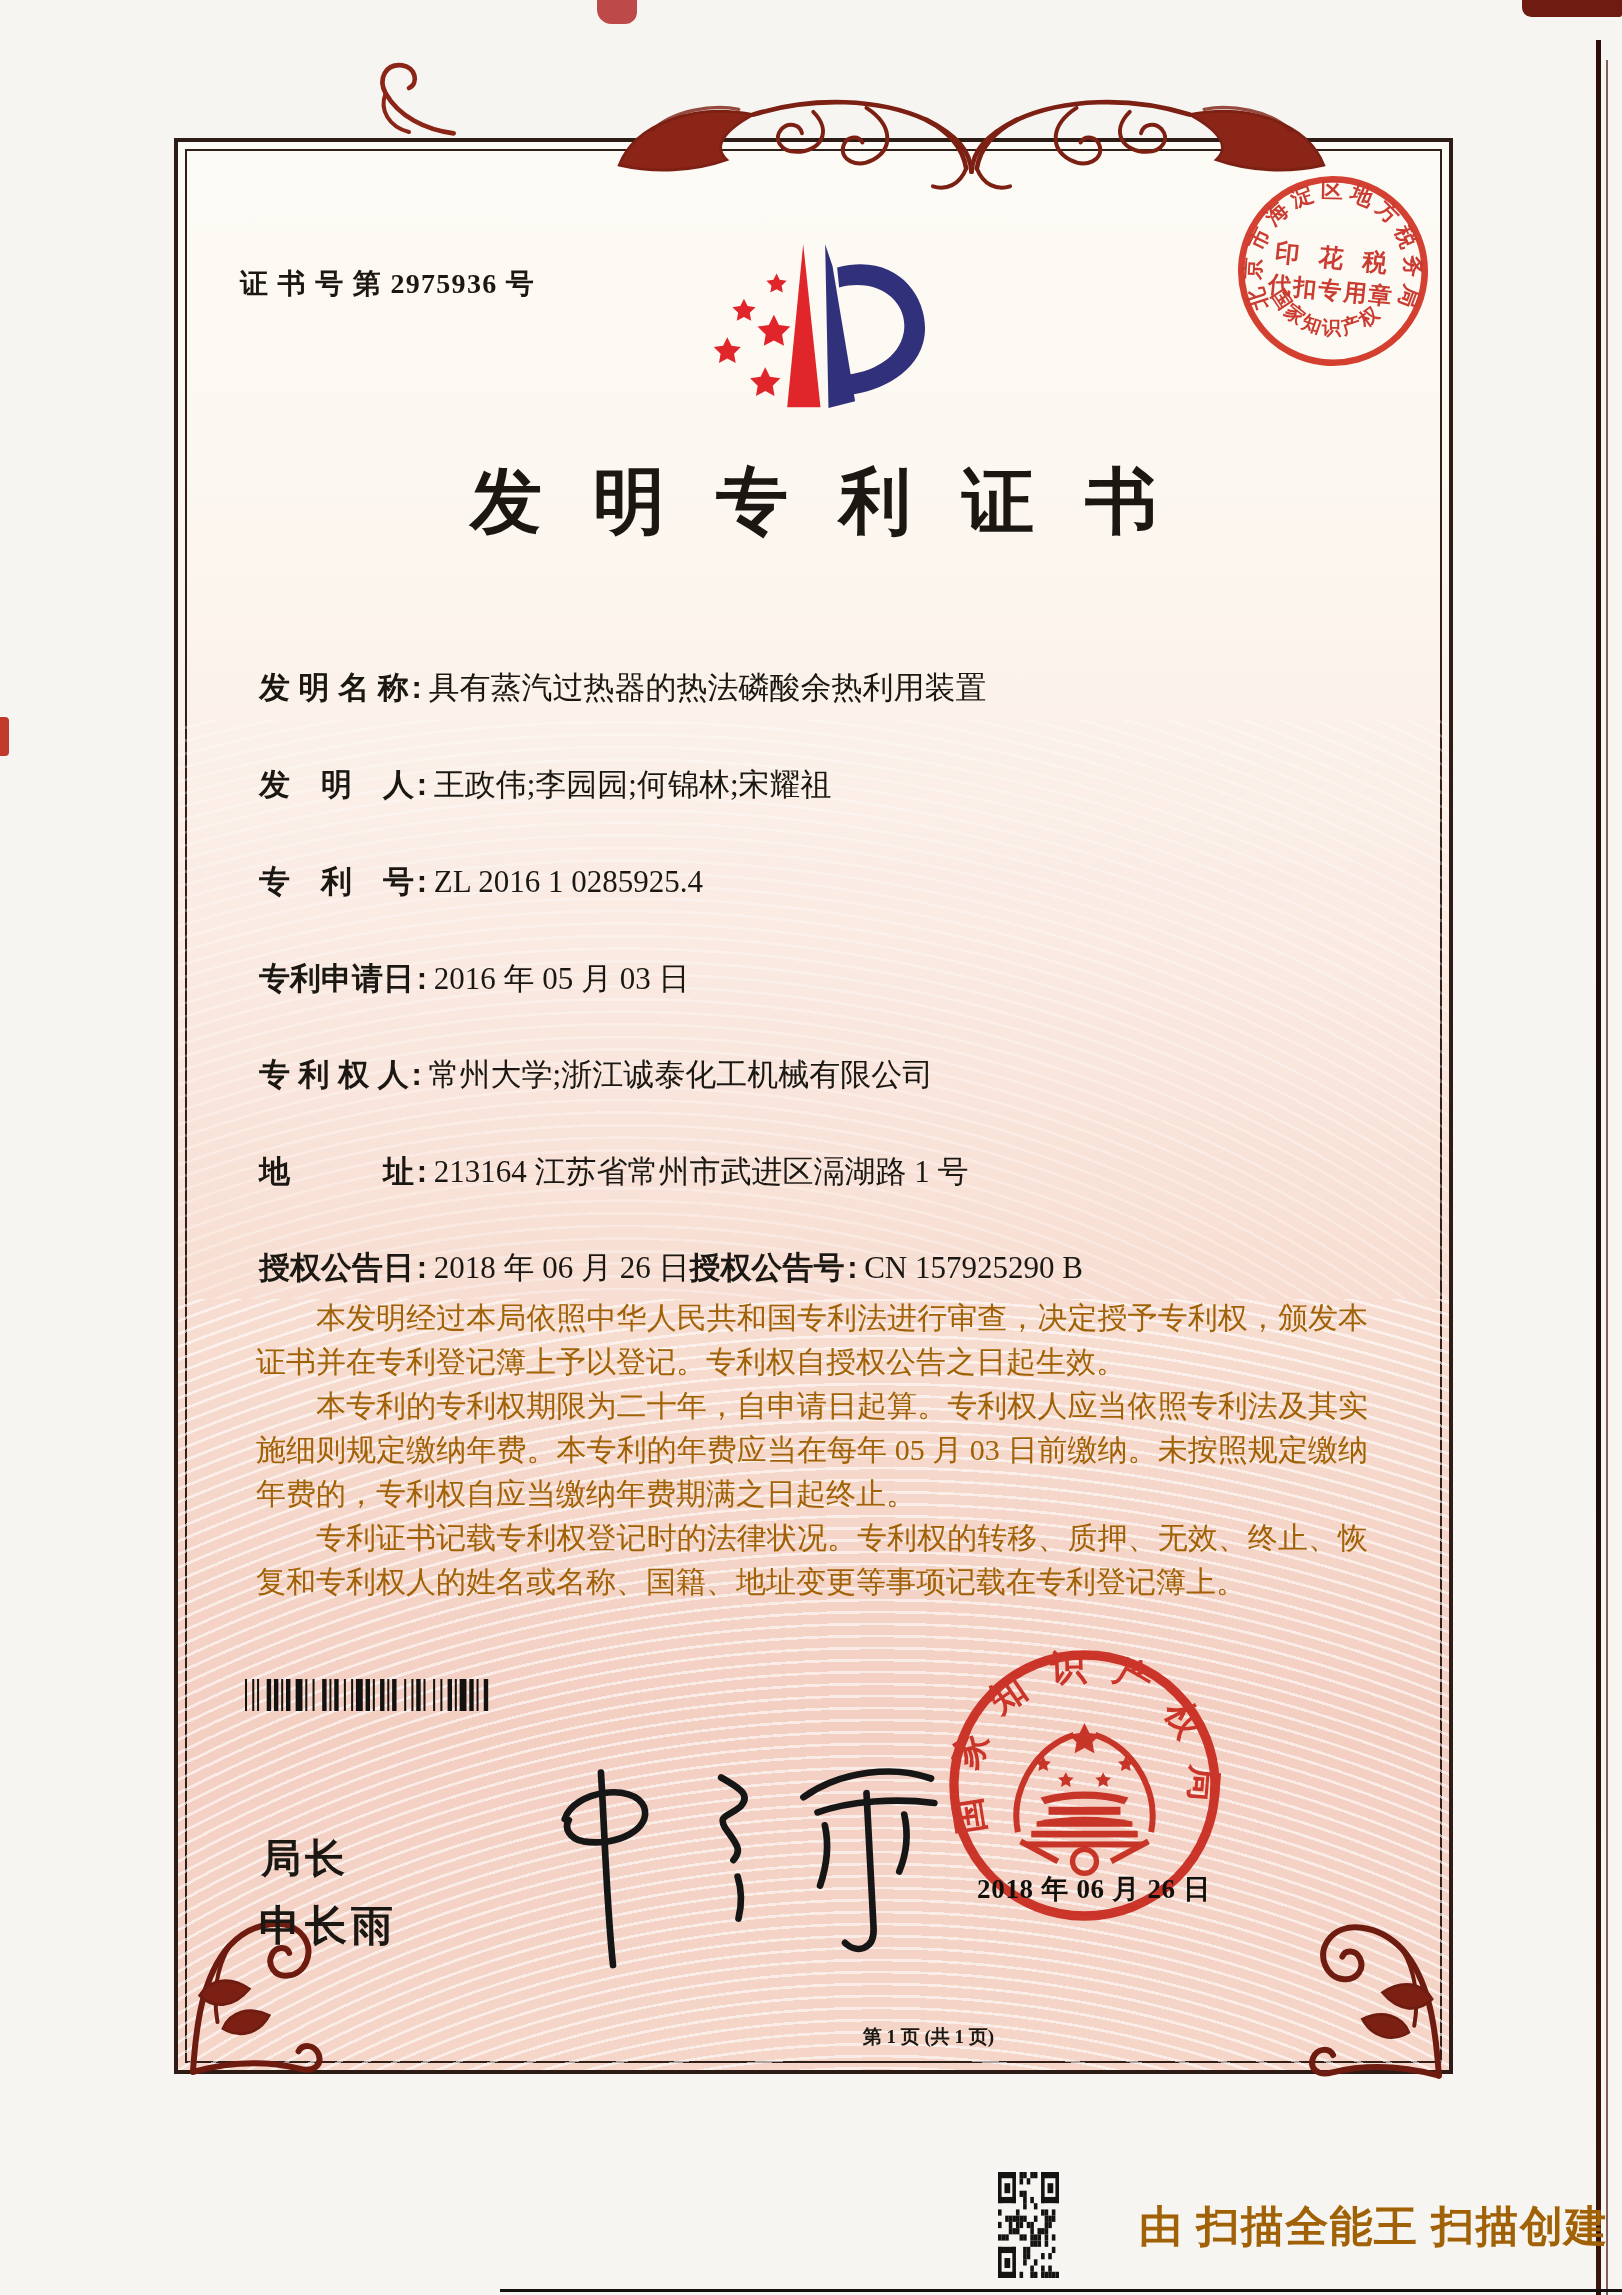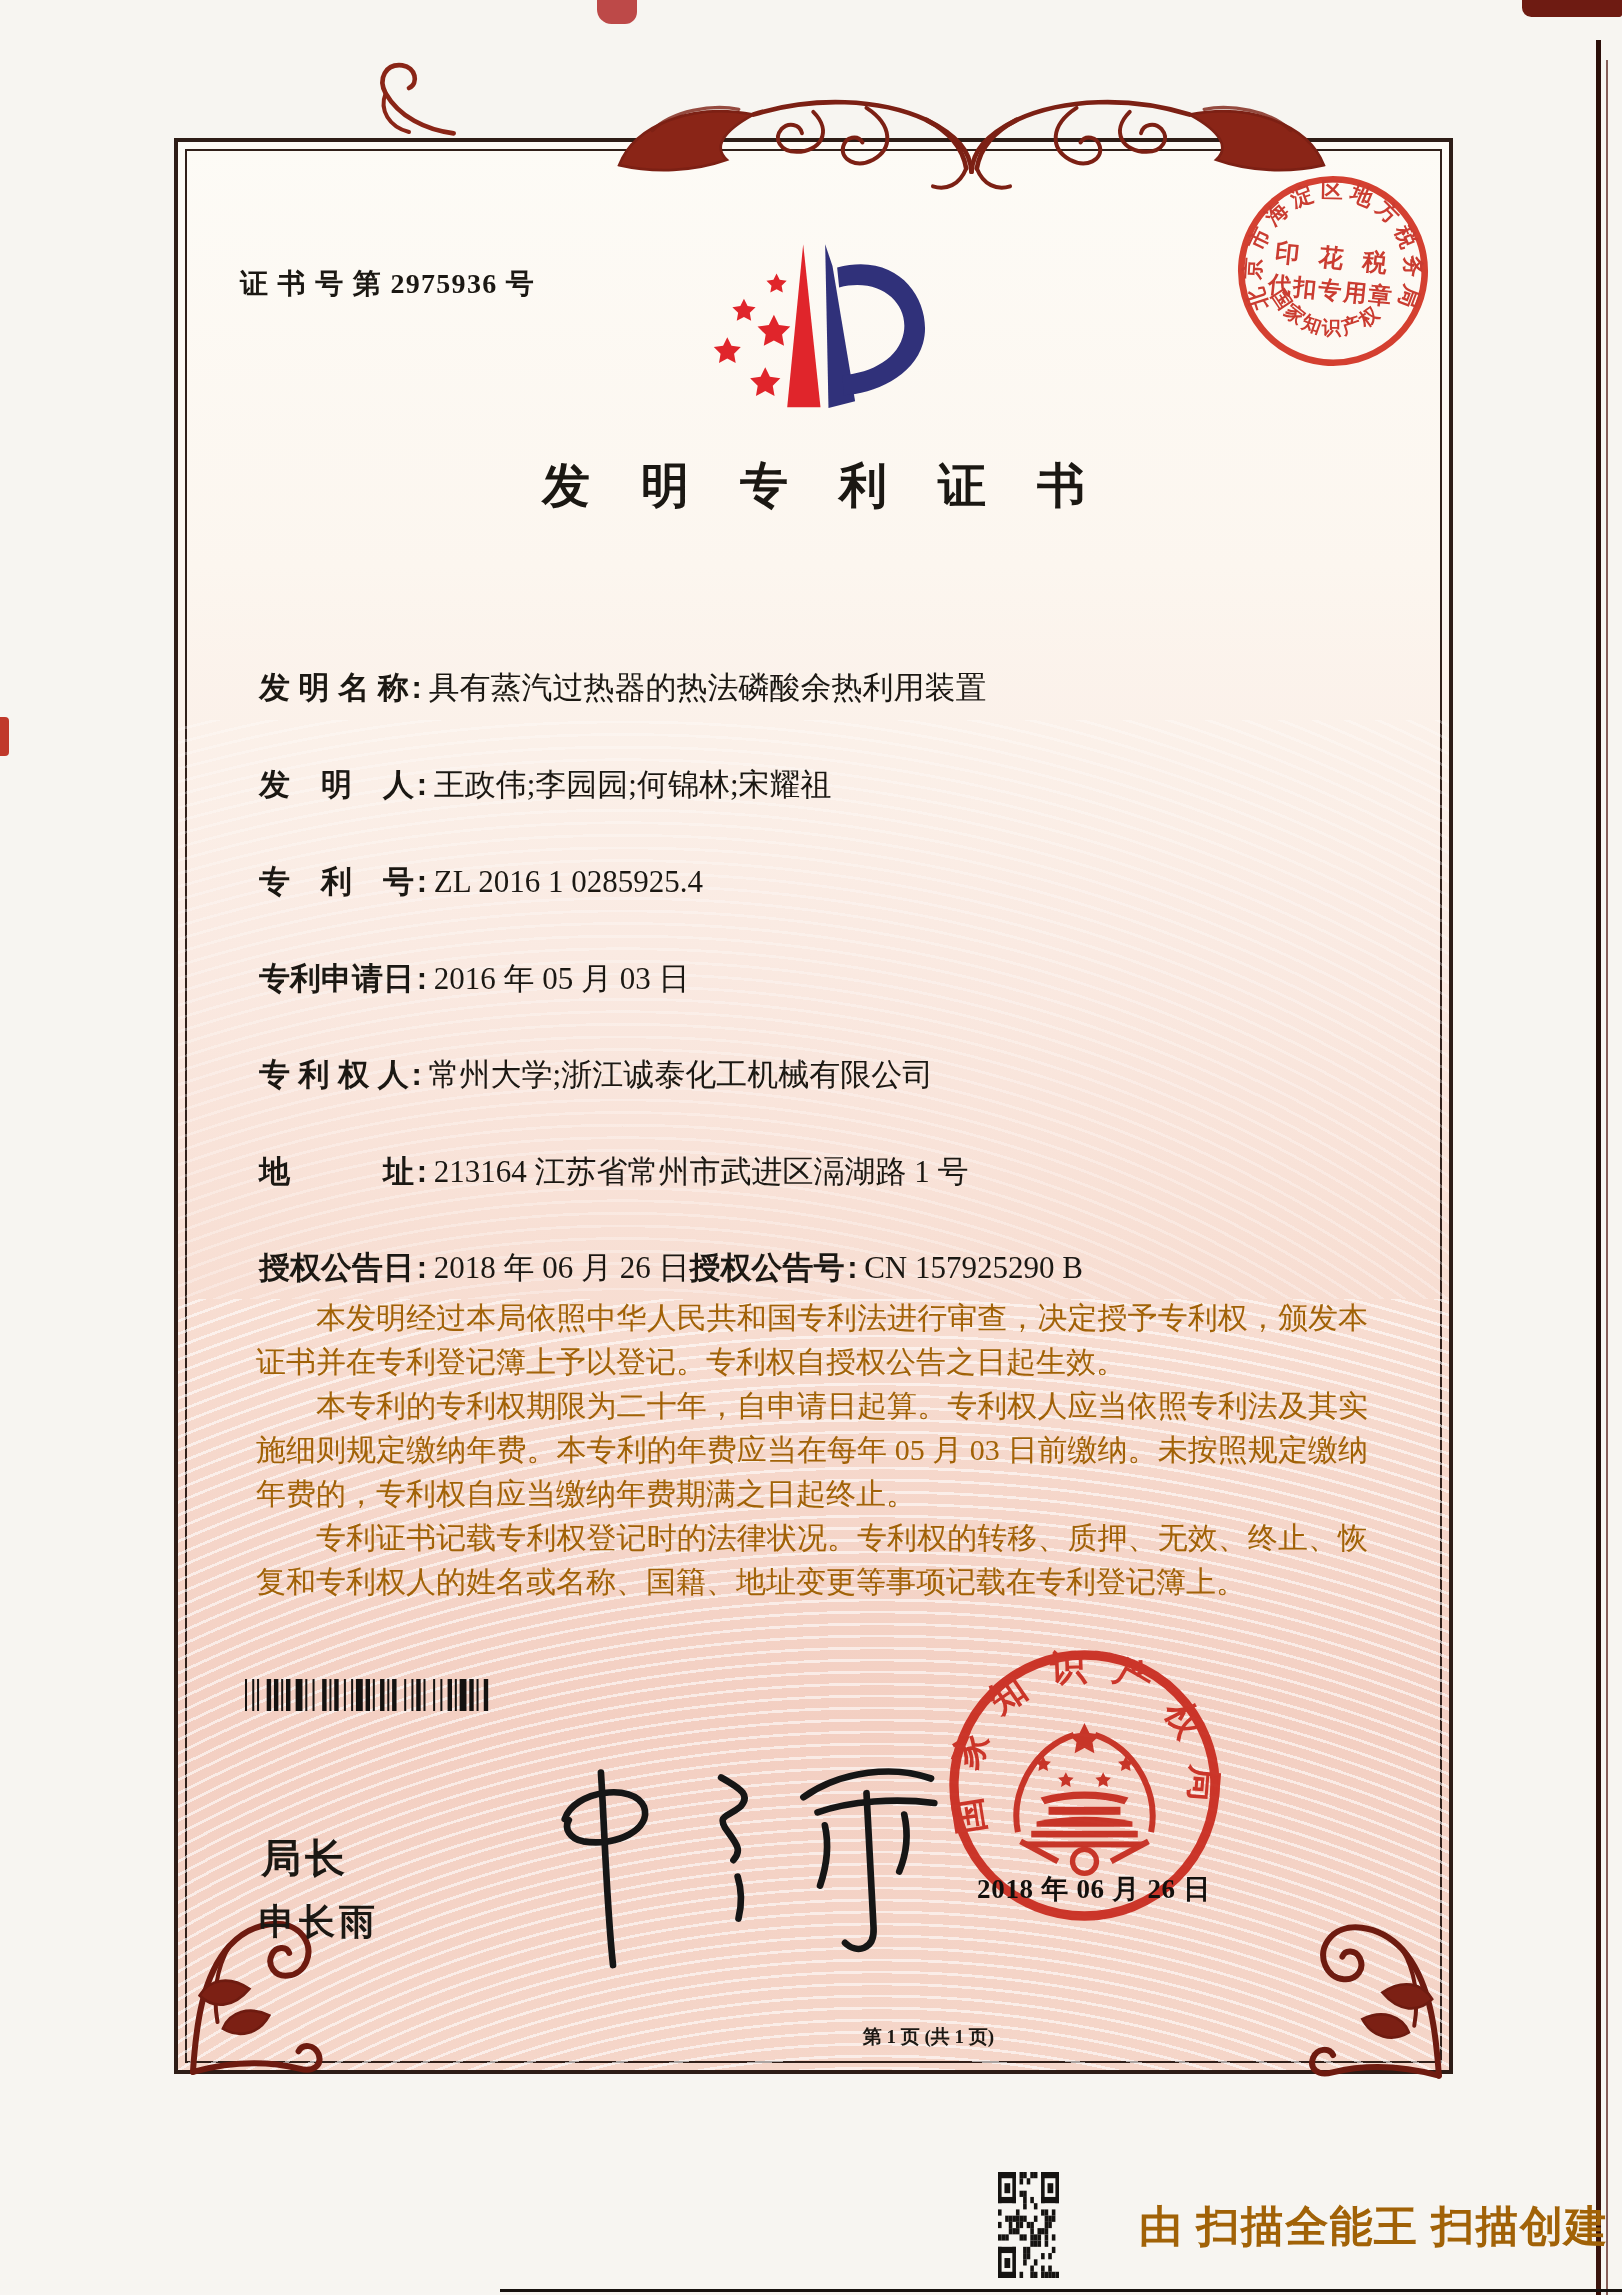--- a/index.html
+++ b/index.html
@@ -27,36 +27,36 @@
     position:absolute;left:6.7px;top:6.7px;right:6.7px;bottom:6.7px;
     border:2px solid #31201a;
   }
   .waves{left:0;width:100%;pointer-events:none;}
   .waves1{top:30%;height:30%;opacity:.30;
     background:repeating-radial-gradient(circle at 35% 290%, rgba(255,255,255,.95) 0 2.7px, rgba(255,255,255,0) 2.7px 12.6px);}
   .waves2{top:60%;height:40%;opacity:.62;
     background:repeating-radial-gradient(circle at 55% 240%, rgba(255,255,255,.95) 0 2.7px, rgba(255,255,255,0) 2.7px 12px);}
   
   .cert-no{left:240px;top:265px;font-size:28px;letter-spacing:1.3px;font-family:"Liberation Serif",serif;font-weight:600;}
-  .title{left:174px;top:454px;width:1279px;text-align:center;font-size:48px;font-weight:700;
+  .title{left:174px;top:454px;width:1279px;text-align:center;font-size:72px;font-weight:700;
     letter-spacing:51px;text-indent:51px;font-family:"Liberation Serif",serif;white-space:nowrap;}
   .field-row{left:259px;white-space:nowrap;font-size:31px;}
   .field-label{font-weight:700;font-family:"Liberation Sans",sans-serif;}
   .field-colon{font-weight:700;margin:0 6.7px 0 2.7px;}
   .field-value{font-family:"Liberation Serif",serif;font-weight:500;}
   .row-1{top:667px}.row-2{top:764px}.row-3{top:861px}.row-4{top:958px}
   .row-5{top:1054px}.row-6{top:1151px}.row-7{top:1247px}
   .field-pair2{}
   .paragraphs{left:256px;top:1296px;width:1112px;font-family:"Liberation Serif",serif;
     font-size:30px;line-height:44px;text-align:justify;color:#a16207;}
   .paragraphs p{margin:0;text-indent:2em;}
   
   .barcode{left:245px;top:1679px;width:246px;height:32px;}
   .director-role{left:261px;top:1831px;font-size:40px;font-weight:700;letter-spacing:4px;}
-  .director-name{left:259px;top:1898px;font-size:36px;font-weight:700;letter-spacing:4px;}
+  .director-name{left:259px;top:1898px;font-size:42px;font-weight:700;letter-spacing:4px;}
   .signature{left:506px;top:1735px;width:479px;height:253px;}
   .seal{left:946px;top:1647px;width:277px;height:277px;}
   .seal-date{left:977px;top:1871px;font-size:27px;font-family:"Liberation Serif",serif;
     font-weight:600;color:#12100d;letter-spacing:0.7px;white-space:nowrap;}
   .footer-page{left:174px;top:2024px;width:1509px;text-align:center;font-size:19px;
     font-family:"Liberation Serif",serif;font-weight:600;}
   .tax-stamp{left:1230px;top:168px;width:206px;height:206px;}
   
   .logo{left:702px;top:226px;width:233px;height:220px;}
   

